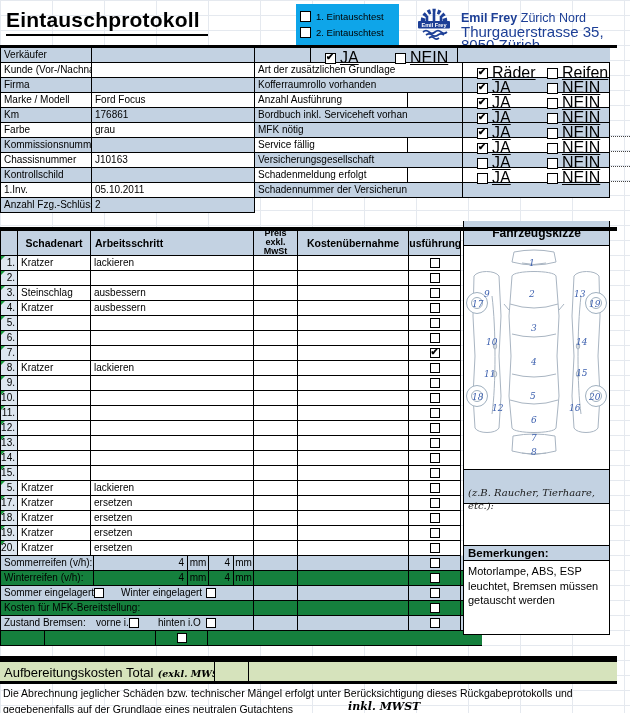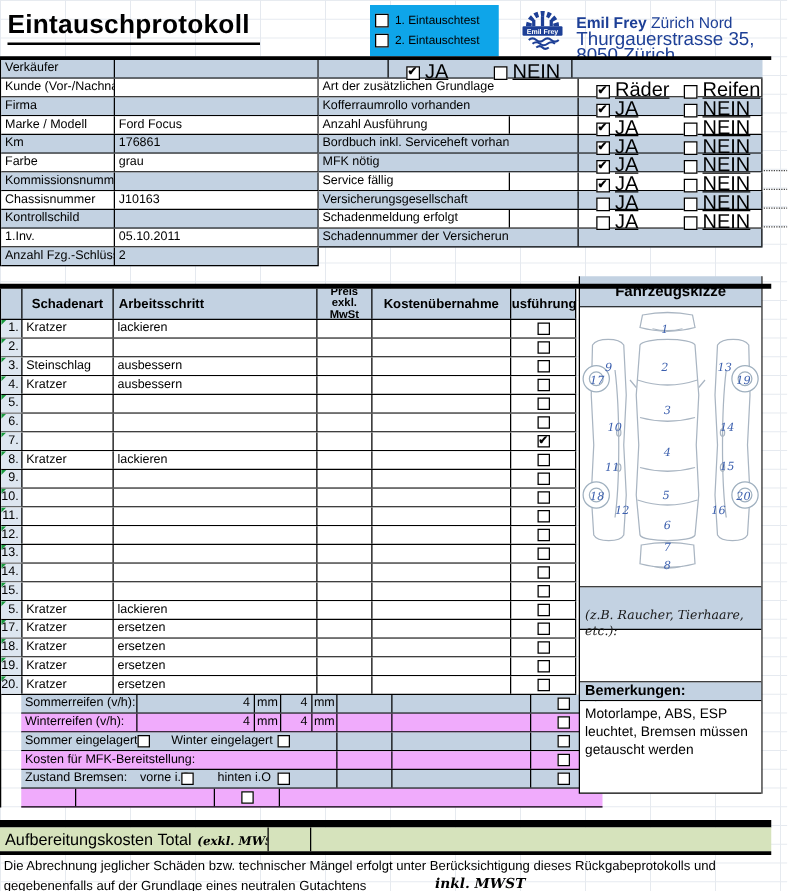--- a/index.html
+++ b/index.html
@@ -54,22 +54,22 @@
   .h-kost{width:111px;font-size:10.5px;}
   .h-ausf{width:52px;}
   .h-ausf span{display:inline-block;white-space:nowrap;margin-left:-6px;}
   .drow{display:flex;height:15px;border-bottom:1px solid #000;box-sizing:border-box;background:#fff;font-size:10px;}
   .dc{box-sizing:border-box;border-right:1px solid #000;padding:1px 0 0 3px;overflow:hidden;white-space:nowrap;}
   .dc.num{width:17px;background:#dde6f0;text-align:right;padding:1px 2px 0 0;position:relative;}
   .dc.num::before{content:"";position:absolute;left:0;top:0;border-top:4px solid #189a3c;border-right:4px solid transparent;}
   .dc.scha{width:73px;} .dc.arb{width:163px;} .dc.preis{width:44px;} .dc.kost{width:111px;}
   .dc.ausf{width:52px;display:flex;align-items:center;justify-content:center;padding:0;}
   
-  #extras{position:absolute;left:0;top:556px;width:482px;z-index:1;border-left:1px solid #000;box-sizing:border-box;padding-left:16px;}
-  .erow{display:flex;height:15px;border-bottom:1px solid #000;box-sizing:border-box;background:#f0abfc;font-size:10px;}
+  #extras{position:absolute;left:0;top:556px;width:482px;z-index:1;border-left:1px solid #000;box-sizing:border-box;}
+  .erow{display:flex;height:15px;border-bottom:1px solid #000;box-sizing:border-box;background:#15803d;font-size:10px;}
   .erow.shade{background:#c3d2e2;}
   .ec{box-sizing:border-box;border-right:1px solid #000;overflow:hidden;white-space:nowrap;padding-top:1px;}
   .ec.pl{padding-left:3px;}
   .w93{width:93px;} .w94{width:94px;} .w21{width:21px;} .w25{width:25px;} .w20{width:20px;}
   .w44{width:44px;} .w111{width:111px;} .w52{width:52px;} .w253{width:253px;}
   .rnum{text-align:right;padding-right:3px;}
   .cent{text-align:center;}
   .ccb{display:flex;align-items:center;justify-content:center;padding:0;}
   .rel{position:relative;}
   .iabs{position:absolute;top:1px;}

